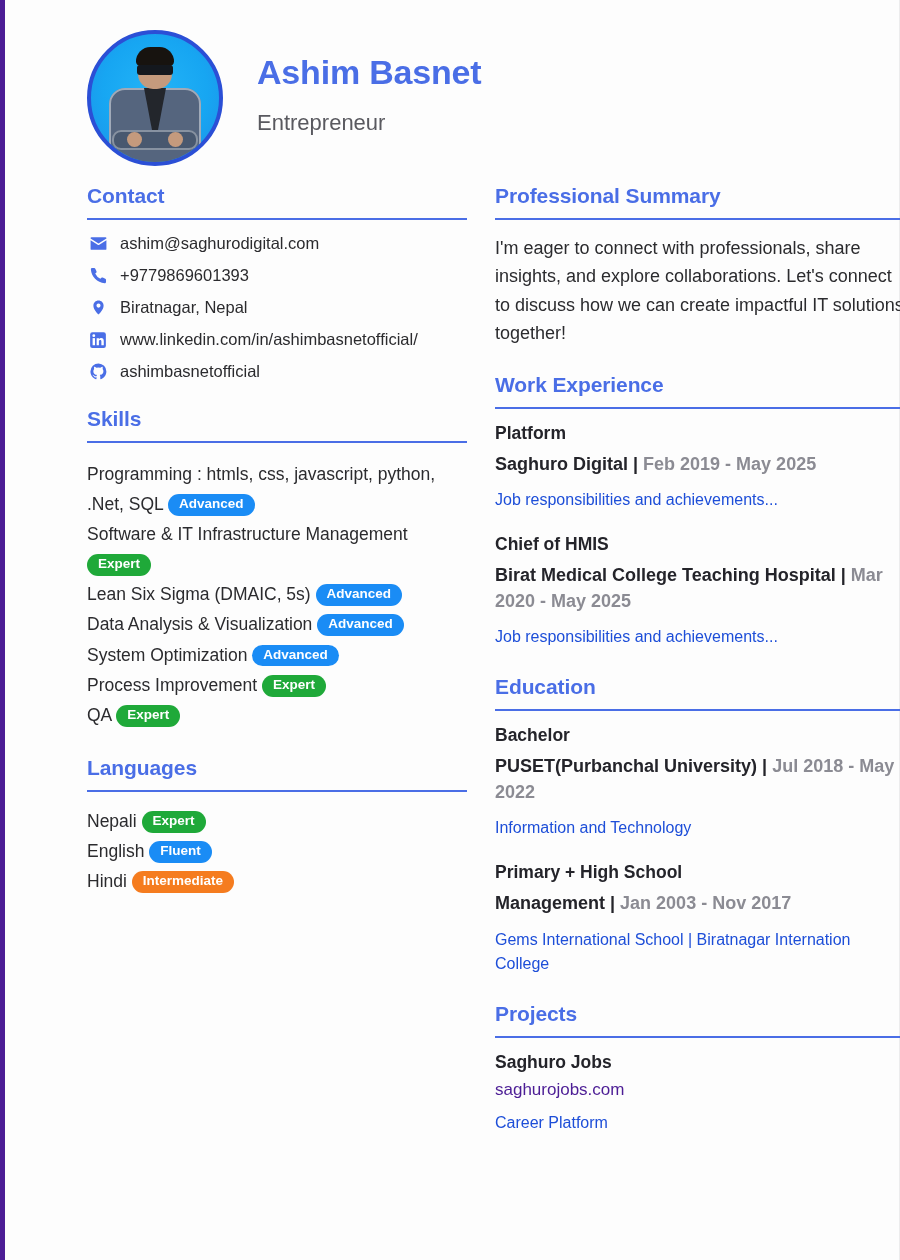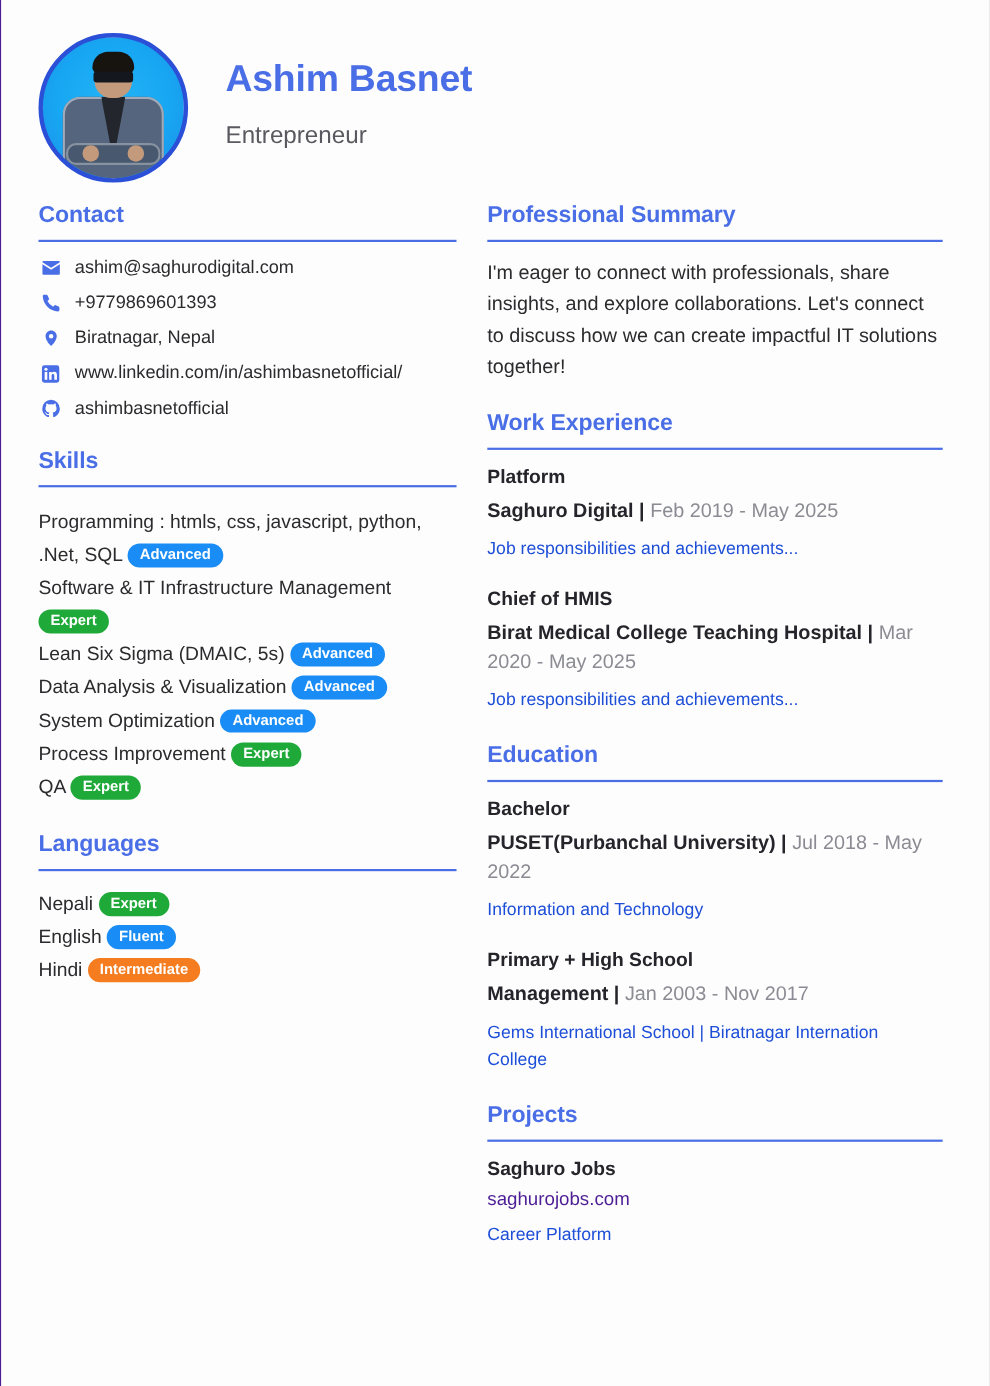--- a/index.html
+++ b/index.html
@@ -10,22 +10,23 @@
     background: #ffffff;
     font-family: "Liberation Sans", sans-serif;
     color: #2b2b2e;
     overflow: hidden;
   }
   .page {
     position: relative;
     width: 900px;
     height: 1260px;
     background: #fdfdfd;
-    border-left: 1px solid #4c1d95;
+    border-left: 5px solid #4c1d95;
     border-right: 1px solid #ececed;
+    padding-left: 48px;
   }
 
   
   .header {
     display: flex;
     align-items: center;
     padding: 28px 0 0 34px;
     height: 168px;
   }
   .avatar {
@@ -179,21 +180,21 @@
   }
   .entry-sub {
     font-size: 18px;
     line-height: 1.45;
     margin-bottom: 5px;
     color: #24242a;
   }
   .entry-org { font-weight: bold; }
   .entry-date {
     color: #8b8b93;
-    font-weight: normal;
+    font-weight: bold;
   }
   .entry-desc {
     font-size: 16px;
     line-height: 1.5;
     color: #1d4ed8;
     margin-top: 11px;
   }
   .summary-text {
     font-size: 18px;
     line-height: 1.57;

